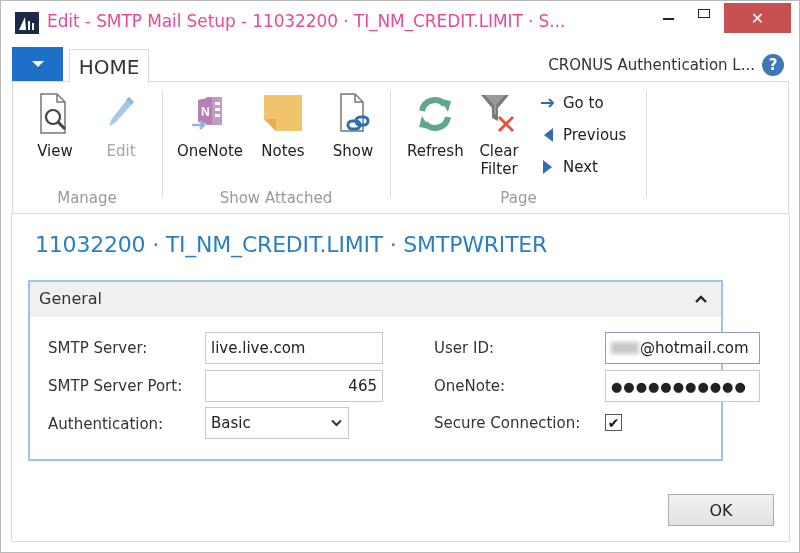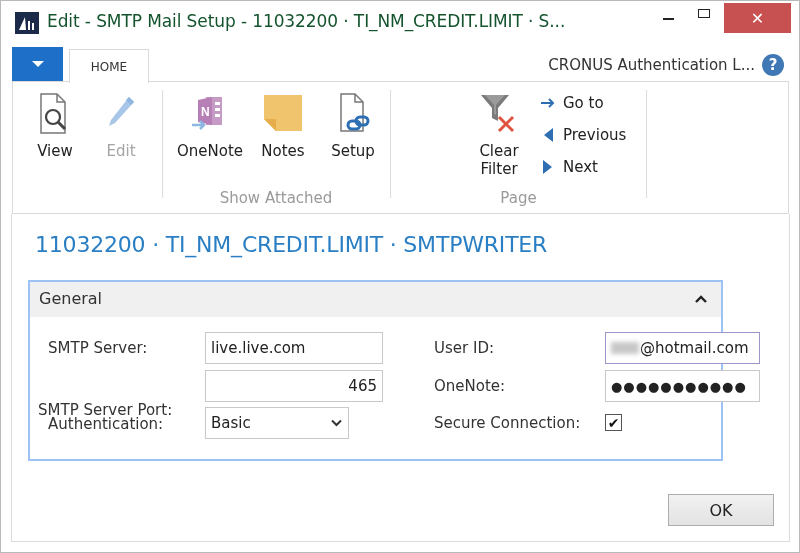--- a/index.html
+++ b/index.html
@@ -5,33 +5,33 @@
   * { box-sizing: border-box; margin: 0; padding: 0; }
   html, body { width: 800px; height: 553px; overflow: hidden; background: #ffffff; }
   body { font-family: "DejaVu Sans", "Liberation Sans", sans-serif; color: #222; position: relative; }
 
   .window { position: absolute; left: 0; top: 0; width: 800px; height: 553px; border: 1px solid #b9b9b9; background: #fff; }
 
   
   .titlebar { position: absolute; left: 0; top: 0; width: 798px; height: 44px; background: #fff; }
   .app-logo { position: absolute; left: 14px; top: 11px; width: 24px; height: 22px; background: #1c2a4a; }
   .app-logo svg { display: block; }
-  .title-text { position: absolute; left: 46px; top: 10px; font-size: 17px; color: #14532d; white-space: nowrap; letter-spacing: -0.1px; }
+  .title-text { position: absolute; left: 46px; top: 10px; font-size: 17px; color: #ec4899; white-space: nowrap; letter-spacing: -0.1px; }
   .win-btn { position: absolute; top: 0; height: 30px; display: flex; align-items: center; justify-content: center; }
   .min-btn { left: 650px; width: 34px; }
   .min-btn span { width: 11px; height: 2px; background: #222; display: block; margin-top: 6px; }
   .max-btn { left: 686px; width: 34px; }
   .max-btn span { width: 12px; height: 9px; border: 1.5px solid #222; display: block; margin-top: -6px; }
   .close-btn { left: 723px; width: 67px; height: 30px; background: #c75050; color: #fff; font-size: 16px; top: 2px; }
 
   
   .ribbon-tabs { position: absolute; left: 11px; top: 46px; width: 778px; height: 35px; }
   .app-menu-btn { position: absolute; left: 0; top: 0; width: 51px; height: 34px; background: #1e6fc8; display: flex; align-items: center; justify-content: center; }
   .app-menu-btn span { width: 0; height: 0; border-left: 6px solid transparent; border-right: 6px solid transparent; border-top: 6px solid #fff; }
-  .tab-home { position: absolute; left: 57px; top: 2px; width: 80px; height: 34px; border: 1px solid #dadada; border-bottom: none; background: #fff; font-size: 12px; color: #333; display: flex; align-items: center; justify-content: center; z-index: 2; }
+  .tab-home { position: absolute; left: 57px; top: 2px; width: 80px; height: 34px; border: 1px solid #dadada; border-bottom: none; background: #fff; font-size: 20px; color: #333; display: flex; align-items: center; justify-content: center; z-index: 2; }
   .company-name { position: absolute; right: 35px; top: 9px; font-size: 15px; color: #333; white-space: nowrap; }
   .help-icon { position: absolute; right: 6px; top: 7px; width: 22px; height: 22px; border-radius: 50%; background: #3f78b4; color: #fff; font-weight: bold; font-size: 15px; display: flex; align-items: center; justify-content: center; }
 
   
   .ribbon { position: absolute; left: 11px; top: 80px; width: 777px; height: 133px; border: 1px solid #dadada; background: #fff; }
   .group { position: absolute; top: 0; height: 131px; }
   .group-label { position: absolute; bottom: 6px; left: 0; right: 0; text-align: center; font-size: 15px; color: #9a9a9a; }
   .group-sep { position: absolute; top: 8px; width: 1px; height: 108px; background: #dcdcdc; }
   .rbtn { position: absolute; top: 8px; display: flex; flex-direction: column; align-items: center; }
   .rbtn .ico { width: 44px; height: 48px; display: flex; align-items: center; justify-content: center; }
@@ -112,20 +112,21 @@
       </div>
       <div class="rbtn disabled" style="left:86px;">
         <div class="ico">
           <svg width="40" height="46" viewBox="0 0 40 46">
             <path d="M28 6 L33 11 L14 32 L8 35 L10 29 Z" fill="#a8c7e8"></path>
             <path d="M28 6 L33 11 L30 14 L25 9 Z" fill="#8fb6e0"></path>
           </svg>
         </div>
         <div class="lbl">Edit</div>
       </div>
+      <div class="group-label">Manage</div>
     </div>
     <div class="group-sep" style="left:149px;"></div>
 
     <div class="group" style="left:150px; width:226px;">
       <div class="rbtn" style="left:14px;">
         <div class="ico">
           <svg width="44" height="46" viewBox="0 0 44 46">
             <rect x="18" y="6" width="16" height="28" fill="#c59ac4"></rect>
             <path d="M10 9 L24 6 V34 L10 31 Z" fill="#b67fb5"></path>
             <text x="13" y="25" font-size="12" font-weight="bold" fill="#fff" font-family="Liberation Sans, sans-serif">N</text>
@@ -148,27 +149,38 @@
       </div>
       <div class="rbtn" style="left:168px;">
         <div class="ico">
           <svg width="44" height="46" viewBox="0 0 44 46">
             <path d="M10 3 H24 L32 11 V40 H10 Z" fill="#fff" stroke="#777" stroke-width="1.5"></path>
             <path d="M24 3 V11 H32" fill="none" stroke="#777" stroke-width="1.5"></path>
             <rect x="17" y="30" width="12" height="8" rx="4" fill="none" stroke="#2e6fb4" stroke-width="3"></rect>
             <rect x="25" y="26" width="12" height="8" rx="4" fill="none" stroke="#2e6fb4" stroke-width="3"></rect>
           </svg>
         </div>
-        <div class="lbl">Setup</div>
+        <div class="lbl">Show</div>
       </div>
       <div class="group-label">Show Attached</div>
     </div>
     <div class="group-sep" style="left:377px;"></div>
 
     <div class="group" style="left:378px; width:255px;">
+      <div class="rbtn" style="left:16px;">
+        <div class="ico">
+          <svg width="44" height="46" viewBox="0 0 44 46">
+            <path d="M9 20 A13 13 0 0 1 32 14" fill="none" stroke="#5fa88a" stroke-width="6"></path>
+            <path d="M27 8 L38 10 L35 21 Z" fill="#5fa88a"></path>
+            <path d="M35 26 A13 13 0 0 1 12 32" fill="none" stroke="#5fa88a" stroke-width="6"></path>
+            <path d="M17 38 L6 36 L9 25 Z" fill="#5fa88a"></path>
+          </svg>
+        </div>
+        <div class="lbl">Refresh</div>
+      </div>
       <div class="rbtn" style="left:86px;">
         <div class="ico">
           <svg width="44" height="46" viewBox="0 0 44 46">
             <path d="M4 4 H32 L21 17 V30 L15 27 V17 Z" fill="#7a7a7a"></path>
             <path d="M8 4 H28 L19 14 V24 L17 23 V14 Z" fill="#9a9a9a"></path>
             <line x1="22" y1="26" x2="36" y2="40" stroke="#e0533e" stroke-width="3"></line>
             <line x1="36" y1="26" x2="22" y2="40" stroke="#e0533e" stroke-width="3"></line>
           </svg>
         </div>
         <div class="lbl">
@@ -216,21 +228,21 @@
         <svg width="12" height="8" viewBox="0 0 12 8">
             <path d="M1 7 L6 2 L11 7" fill="none" stroke="#222" stroke-width="2.4"></path>
           </svg>
       </div>
     </div>
   </div>
 
   <div class="field-label" style="left:47px; top:338px;">SMTP Server:</div>
   <div class="field-input" style="left:204px; top:331px; width:178px;">live.live.com</div>
 
-  <div class="field-label" style="left:37px; top:376px;margin-top:24px;">SMTP Server Port:</div>
+  <div class="field-label" style="left:47px; top:376px;">SMTP Server Port:</div>
   <div class="field-input right" style="left:204px; top:369px; width:178px;">465</div>
 
   <div class="field-label" style="left:47px; top:414px;">Authentication:</div>
   <div class="field-input" style="left:204px; top:406px; width:144px;">
     <span>Basic</span>
     <span class="select-chevron">
       <svg width="11" height="8" viewBox="0 0 11 8">
           <path d="M1 1.5 L5.5 6 L10 1.5" fill="none" stroke="#333" stroke-width="2"></path>
         </svg>
     </span>

